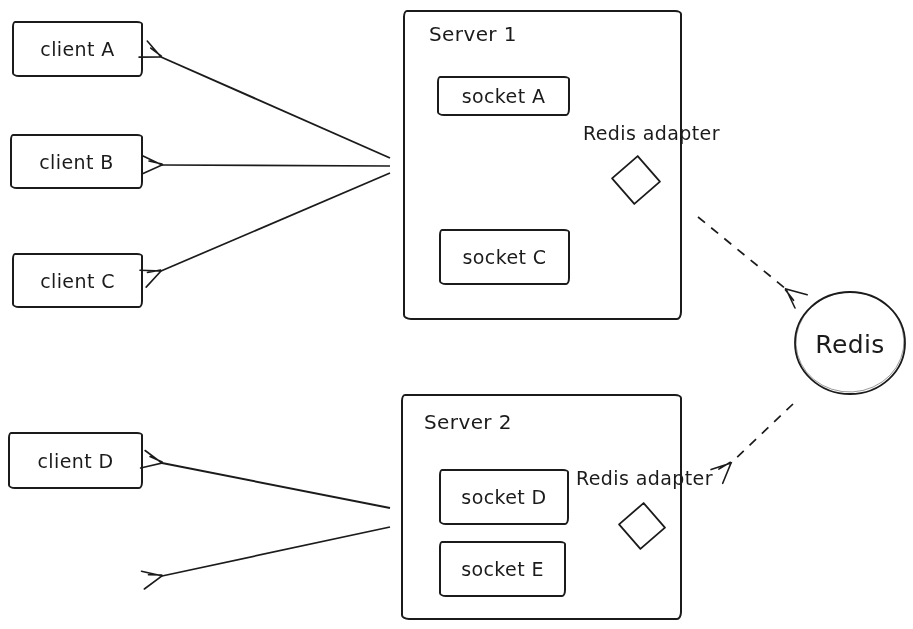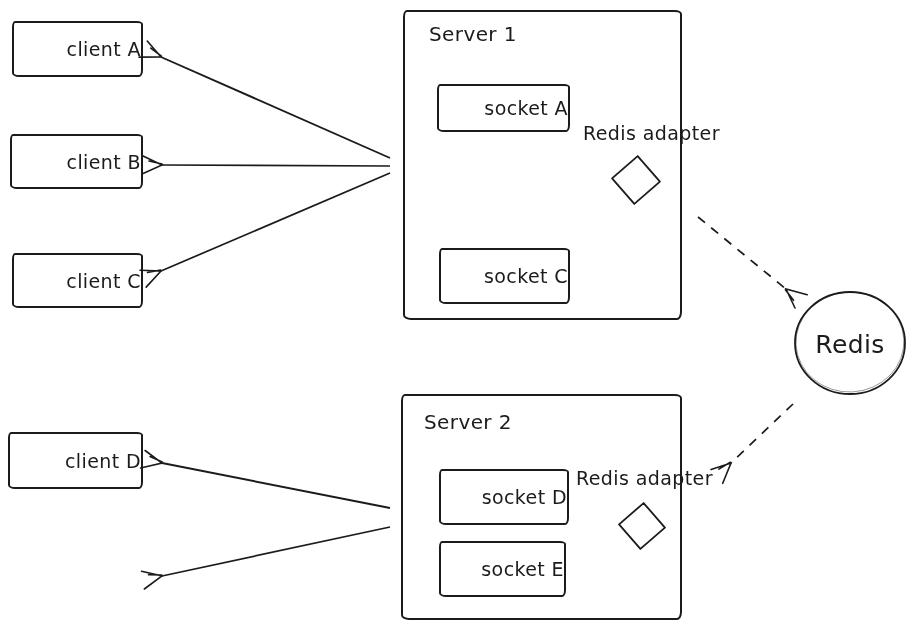--- a/index.html
+++ b/index.html
@@ -22,21 +22,21 @@
     top: 0;
     z-index: 2;
     pointer-events: none;
   }
   .box {
     position: absolute;
     border: 2px solid #1b1b1b;
     background: #ffffff;
     display: flex;
     align-items: center;
-    justify-content: flex-end;
+    justify-content: center;
     box-sizing: border-box;
     z-index: 1;
     
     border-radius: 3px 6px 4px 7px / 6px 3px 7px 4px;
   }
   .box span {
     font-size: 19px;
     letter-spacing: 0.4px;
     white-space: nowrap;
   }
@@ -82,24 +82,24 @@
   </div>
   <div class="box" style="left:12px;top:253px;width:131px;height:55px">
     <span>client C</span>
   </div>
   <div class="box" style="left:8px;top:432px;width:135px;height:57px">
     <span>client D</span>
   </div>
 
   <div class="server" style="left:403px;top:10px;width:279px;height:310px">
     <div class="server-title" style="left:24px;top:10px">Server 1</div>
-    <div class="box" style="left:32px;top:72px;width:133px;height:48px">
+    <div class="box" style="left:32px;top:64px;width:133px;height:40px">
       <span>socket A</span>
     </div>
-    <div class="box" style="left:34px;top:236px;width:131px;height:56px">
+    <div class="box" style="left:34px;top:217px;width:131px;height:56px">
       <span>socket C</span>
     </div>
   </div>
 
   <div class="server" style="left:401px;top:394px;width:281px;height:226px">
     <div class="server-title" style="left:21px;top:14px">Server 2</div>
     <div class="box" style="left:36px;top:73px;width:130px;height:56px">
       <span>socket D</span>
     </div>
     <div class="box" style="left:36px;top:145px;width:127px;height:56px">

